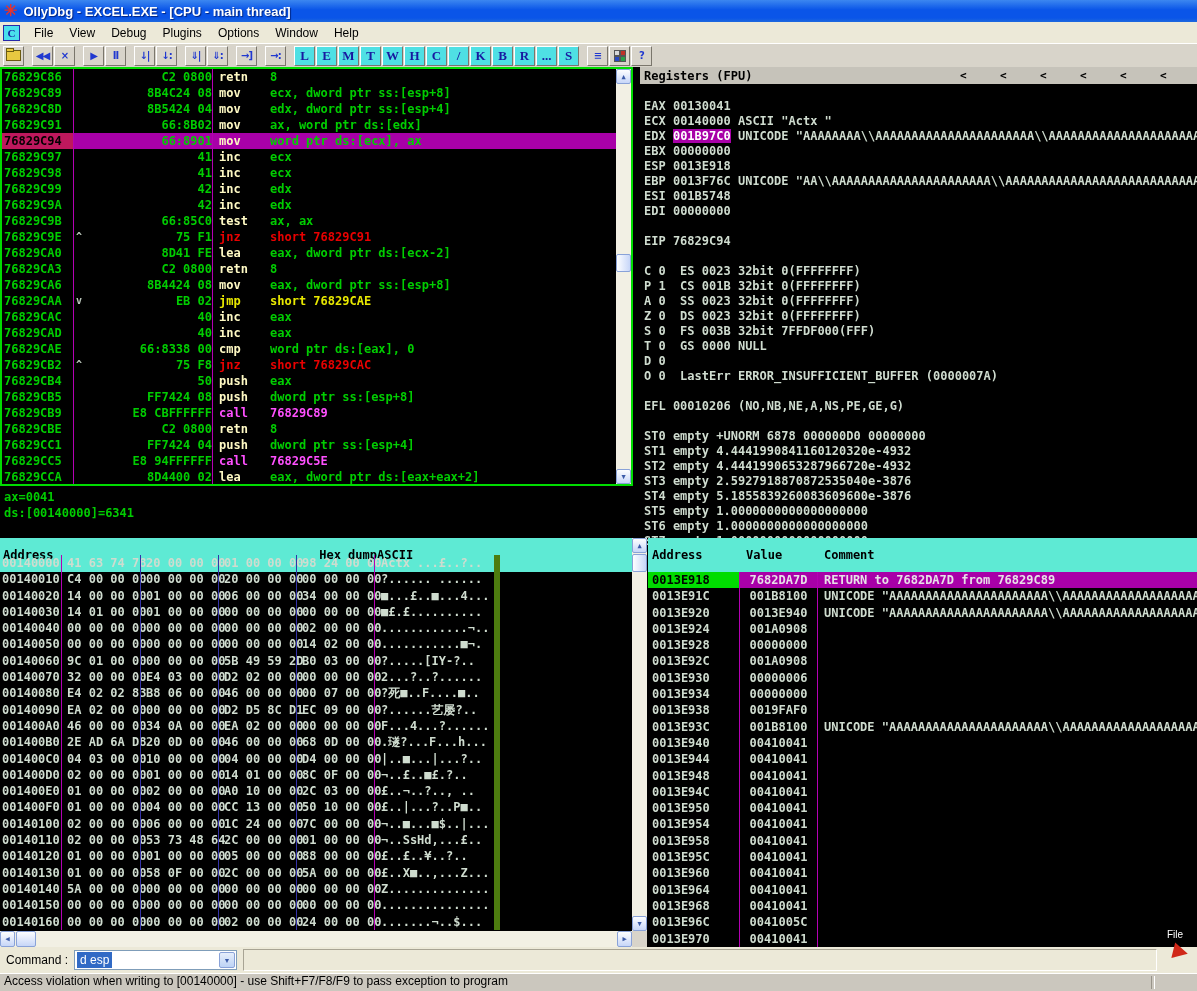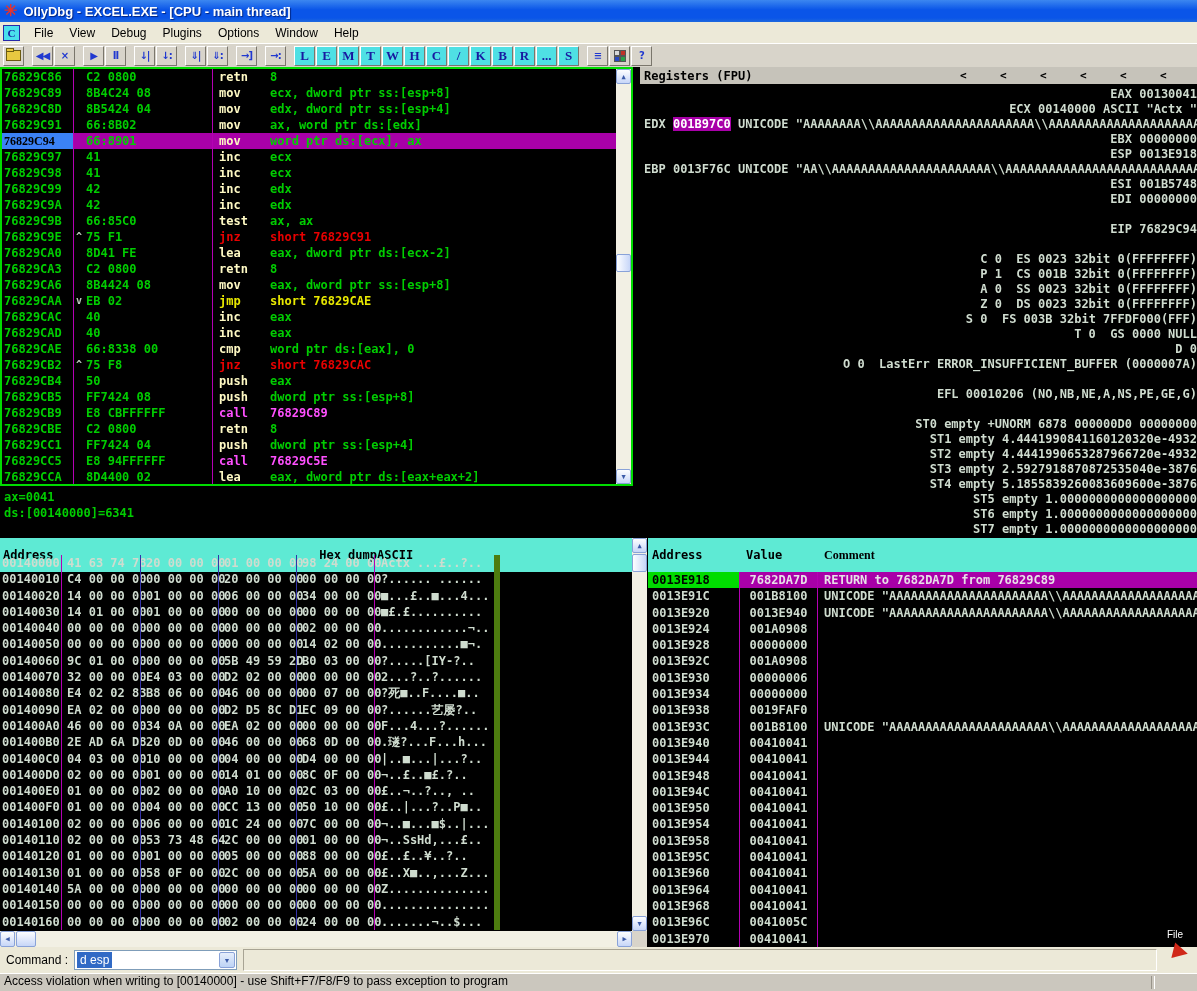--- a/index.html
+++ b/index.html
@@ -34,45 +34,45 @@
   .squares i:nth-child(4){background:#28A048;}
   
   .mono{font-family:"DejaVu Sans Mono",monospace;font-weight:bold;font-size:12px;}
   .workspace{position:absolute;left:0;top:67px;width:1197px;height:880px;background:#000;}
   
   .disasm-pane{position:absolute;left:0;top:0;width:633px;height:419px;background:#000;
     border:2px solid #00DC00;box-sizing:border-box;}
   .disasm-rows{position:absolute;left:0;top:0;right:15px;bottom:0;overflow:hidden;}
   .drow{display:flex;height:16px;line-height:16px;white-space:pre;}
   .c-addr{width:72px;flex:none;color:#00CD00;border-right:1px solid #B400B4;padding-left:2px;box-sizing:border-box;}
-  .c-bytes{width:139px;flex:none;position:relative;color:#00CD00;border-right:1px solid #B400B4;padding-left:12px;box-sizing:border-box;}
+  .c-bytes{width:139px;flex:none;position:relative;color:#00CD00;border-right:1px solid #B400B4;padding-left:12px;box-sizing:border-box;text-align:right;}
   .pfx{position:absolute;left:2px;top:0;color:#BCC8BC;font-style:normal;font-size:10px;}
   .c-mn{width:57px;flex:none;padding-left:6px;color:#fef9c3;box-sizing:border-box;}
   .c-ops{flex:1;color:#00CD00;overflow:hidden;}
   .drow.sel{background:#A800A8;}
-  .drow.sel .c-addr{background:#3b82f6;color:#000;font-family:Liberation Serif, serif;}
+  .drow.sel .c-addr{background:#be185d;color:#000;}
   .drow.red .c-mn,.drow.red .c-ops{color:#E80000;}
   .drow.yel .c-mn,.drow.yel .c-ops{color:#E8E800;}
   .drow.mag .c-mn,.drow.mag .c-ops{color:#FF50FF;}
   
   .sb-btn{background:linear-gradient(180deg,#FDFEFF,#C7D6F8);border:1px solid #89A2D8;border-radius:2px;
     color:#3A5AA8;display:flex;align-items:center;justify-content:center;font-size:7px;box-sizing:border-box;}
   .vscroll{position:absolute;width:15px;background:#F2F0E4;}
   .vscroll .up{position:absolute;top:0;left:0;right:0;height:15px;}
   .vscroll .dn{position:absolute;bottom:0;left:0;right:0;height:15px;}
   .vscroll .thumb{position:absolute;left:0;right:0;height:18px;background:linear-gradient(90deg,#FDFEFF,#C7D6F8);
     border:1px solid #89A2D8;border-radius:2px;box-sizing:border-box;}
   .disasm-scroll{right:0;top:0;bottom:0;}
   .info-pane{position:absolute;left:0;top:419px;width:633px;height:52px;background:#000;color:#00CD00;
     line-height:16px;padding:3px 0 0 4px;box-sizing:border-box;}
   
   .registers-pane{position:absolute;left:640px;top:0;width:557px;height:582px;background:#000;overflow:hidden;}
   .reg-header{height:17px;background:#C6C3BA;color:#000;display:flex;align-items:center;padding-left:4px;position:relative;}
   .chev{position:absolute;top:2px;font-size:11px;font-weight:bold;color:#000;}
-  .reg-body{padding:3px 0 0 4px;line-height:15px;color:#CFDCCF;white-space:pre;overflow:hidden;height:448px;text-align:right;}
+  .reg-body{padding:15px 0 0 4px;line-height:15px;color:#CFDCCF;white-space:pre;overflow:hidden;height:448px;}
   .rline{height:15px;overflow:hidden;}
   .rv.hl{background:#A800A8;color:#FFFFFF;}
   
   .hex-pane{position:absolute;left:0;top:471px;width:647px;height:409px;background:#000;}
   .pane-header{height:34px;background:#5eead4;color:#000;display:flex;align-items:center;white-space:pre;}
   .hh-addr{width:62px;padding-left:3px;box-sizing:border-box;flex:none;}
   .hh-hex{width:315px;flex:none;text-align:right;}
   .hh-ascii{flex:1;}
   .hex-rows{position:absolute;left:0;top:17px;right:15px;bottom:16px;overflow:hidden;}
   .hxrow{display:flex;height:16.3px;line-height:16.3px;color:#CFDCCF;white-space:pre;}
@@ -85,21 +85,21 @@
   .hscroll{position:absolute;left:0;bottom:0;height:16px;width:632px;background:#F2F0E4;}
   .hscroll .lf{position:absolute;left:0;top:0;bottom:0;width:15px;}
   .hscroll .rt{position:absolute;right:0;top:0;bottom:0;width:15px;}
   .hscroll .thumb{position:absolute;left:16px;top:0;bottom:0;width:20px;background:linear-gradient(180deg,#FDFEFF,#C7D6F8);
     border:1px solid #89A2D8;border-radius:2px;box-sizing:border-box;}
   .corner{position:absolute;right:0;bottom:0;width:15px;height:16px;background:#D8D4CA;}
   
   .stack-pane{position:absolute;left:648px;top:471px;width:549px;height:409px;background:#000;overflow:hidden;}
   .sh-addr{width:92px;padding-left:4px;box-sizing:border-box;flex:none;}
   .sh-val{width:78px;flex:none;padding-left:6px;box-sizing:border-box;}
-  .sh-com{flex:1;padding-left:6px;font-family:Liberation Serif, serif;}
+  .sh-com{flex:1;padding-left:6px;}
   .strow{display:flex;height:16.3px;line-height:16.3px;color:#CFDCCF;white-space:pre;}
   .st-addr{width:92px;flex:none;padding-left:4px;border-right:1px solid #B400B4;box-sizing:border-box;}
   .st-val{width:78px;flex:none;text-align:center;border-right:1px solid #B400B4;box-sizing:border-box;}
   .st-com{flex:1;padding-left:6px;overflow:hidden;}
   .strow.hlrow{background:#A800A8;color:#E8E0E8;}
   .strow.hlrow .st-addr{background:#00DC00;color:#000;}
   
   .command-bar{position:absolute;left:0;top:947px;width:100%;height:26px;background:#ECE9D8;display:flex;align-items:center;box-sizing:border-box;}
   .cmd-label{font-size:12px;color:#000;margin:0 6px;}
   .combo{width:163px;height:20px;background:#fff;border:1px solid #7F9DB9;display:flex;align-items:center;position:relative;box-sizing:border-box;}

